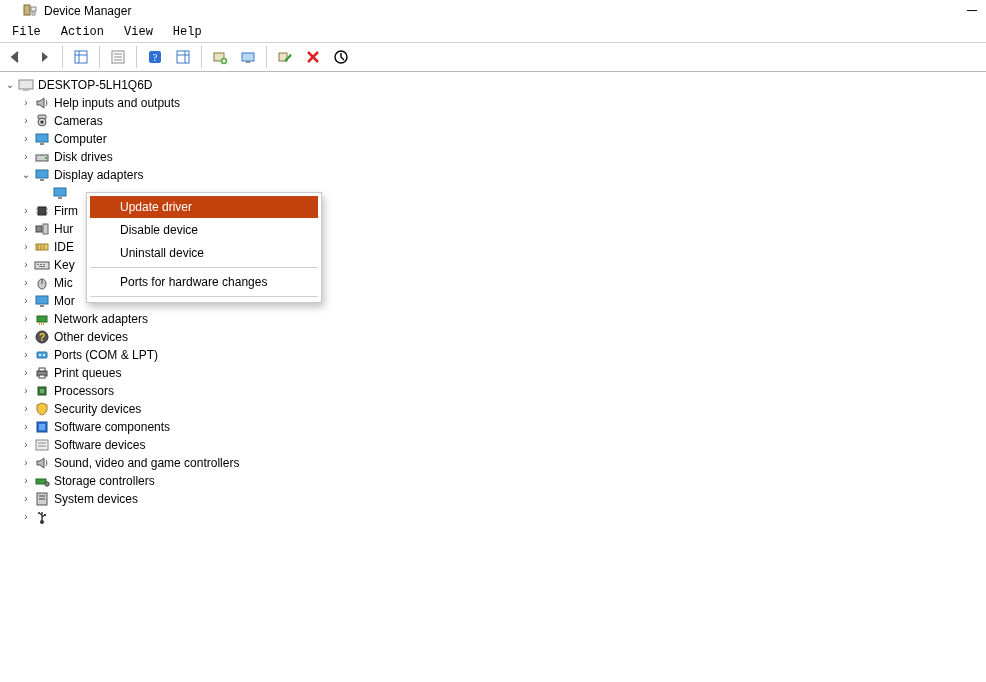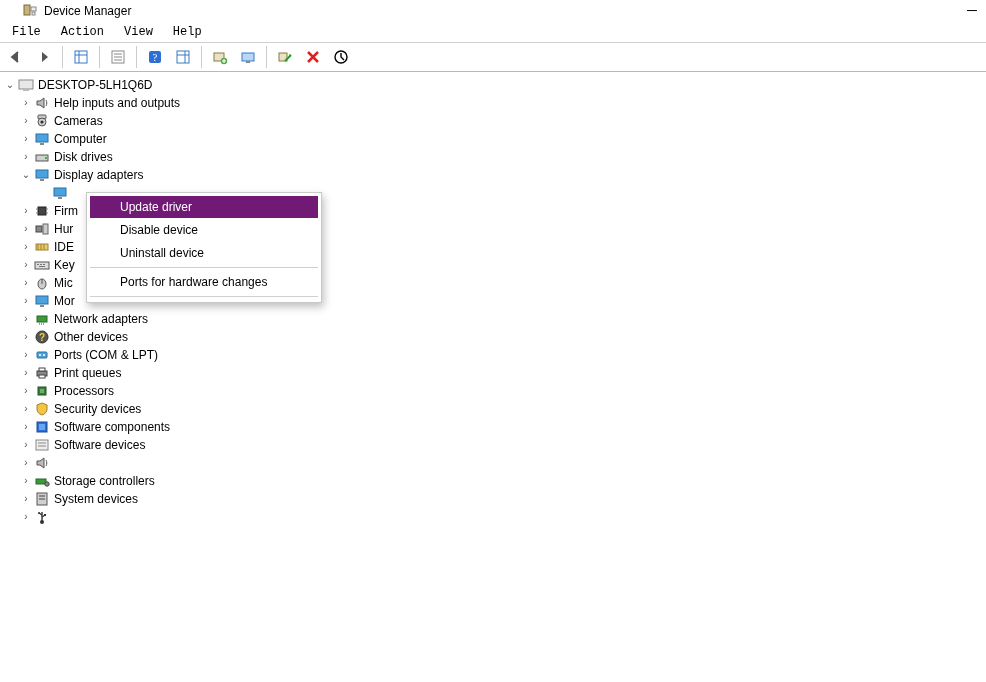--- a/index.html
+++ b/index.html
@@ -120,21 +120,21 @@
     font-size: 12px;
     z-index: 100;
   }
   .cm-item {
     padding: 4px 6px 4px 30px;
     margin:1px;
     display: flex;
     align-items: center;
   }
   .cm-item.highlight {
-    background: #701a75;
+    background: #c2410c;
     color: #fff;
   }
   .cm-item.bold { font-weight: bold; }
   .cm-sep {
     height: 1px;
     background: #d0d0d0;
     margin: 3px 1px;
   }
 </style>
 </head>
@@ -486,20 +486,21 @@
   </div>
 
   <div class="row indent1">
     <span class="exp">›</span>
     <span class="icon">
       <svg viewBox="0 0 16 16">
           <path d="M3 6h3l4-3v10l-4-3H3z" fill="#bbb" stroke="#555"></path>
           <path d="M12 5c1 1.5 1 4.5 0 6" fill="none" stroke="#555"></path>
         </svg>
     </span>
+    <span class="label">Sound, video and game controllers</span>
   </div>
 
   <div class="row indent1">
     <span class="exp">›</span>
     <span class="icon">
       <svg viewBox="0 0 16 16">
           <rect x="2" y="6" width="10" height="5" fill="#3a9a3a" stroke="#266626"></rect>
           <circle cx="13" cy="11" r="2.2" fill="#888" stroke="#444"></circle>
         </svg>
     </span>

